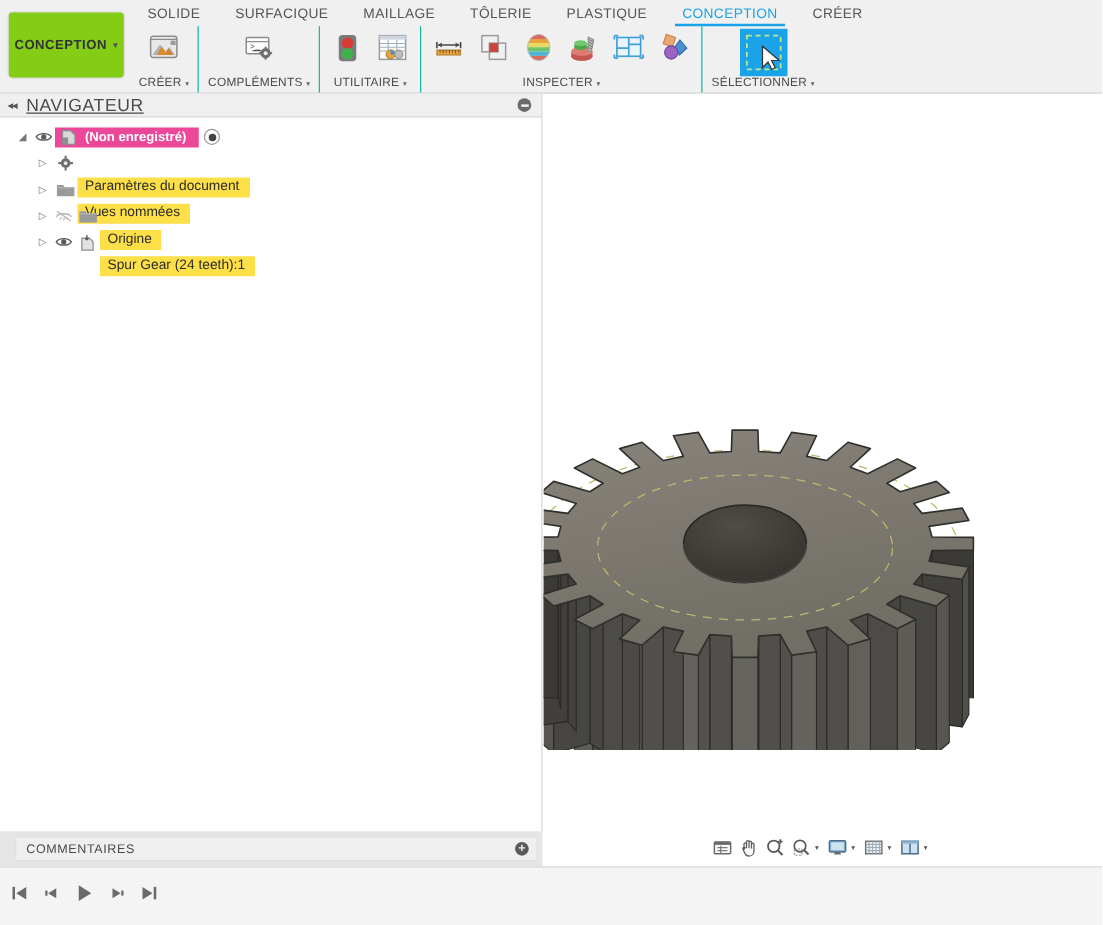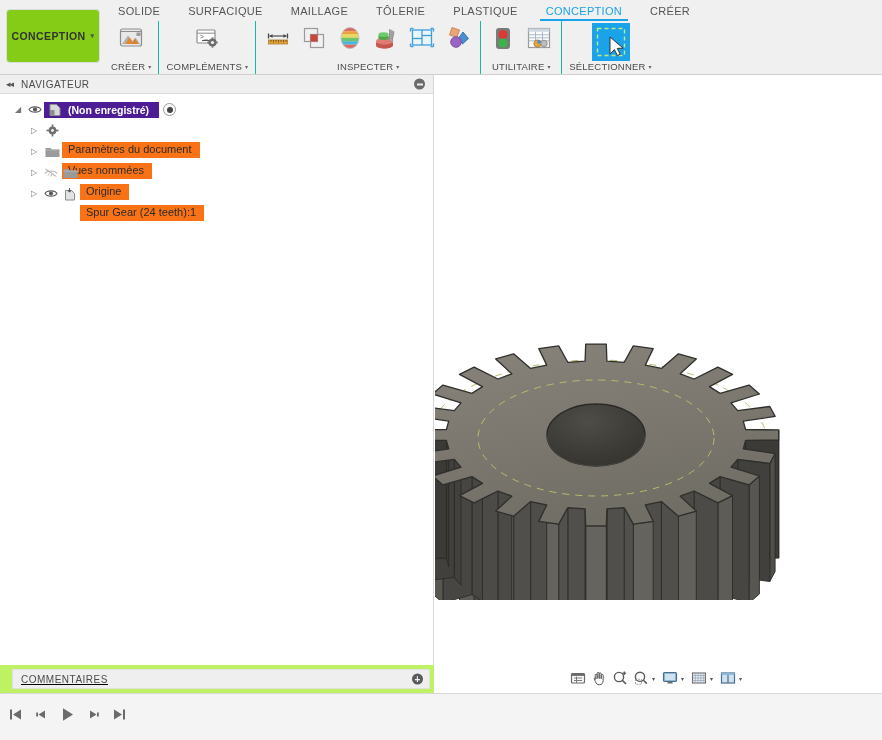--- a/index.html
+++ b/index.html
@@ -118,21 +118,21 @@
     border-bottom: 1px solid #dcdcdc;
     display: flex; align-items: center;
     padding: 0 6px;
     position: relative;
   }
   .panel-header .collapse {
     font-size: 9px; color: #555; margin-right: 8px; letter-spacing: -1px;
     cursor: pointer;
   }
   .panel-header .ph-title {
-    font-size: 10px; color: #4a4a4a; letter-spacing: .5px;
+    font-size: 14px; color: #4a4a4a; letter-spacing: .5px; text-decoration: underline;
   }
   .panel-header .ph-dot {
     position: absolute; right: 8px; top: 50%; transform: translateY(-50%);
     width: 11px; height: 11px; border-radius: 50%;
     background: #6a6a6a;
     display:flex; align-items:center; justify-content:center;
     cursor: pointer;
   }
   .panel-header .ph-dot::after {
     content:""; width:6px; height:2px; background:#efefef; display:block;
@@ -147,49 +147,49 @@
     cursor: default;
   }
   .tree-row .arrow {
     width: 16px; text-align: center;
     font-size: 8px; color: #777;
     cursor: pointer;
   }
   .tree-row .eye { width: 18px; display:flex; align-items:center; justify-content:center; cursor:pointer; }
   .tree-row .ticon { width: 20px; display:flex; align-items:center; justify-content:center; }
   .tree-row .tlabel {
-    background: #f97316;
+    background: #fde047;
     padding: 2px 8px 3px 6px;
     white-space: nowrap;
     line-height: 1;
     margin-top: 39px;
   }
   .root-pill {
     display: flex; align-items: center;
-    background: #4c1d95;
+    background: #ec4899;
     height: 16px;
     padding-left: 2px;
   }
   .root-pill .docicon { width:18px; display:flex; align-items:center; justify-content:center; }
   .root-pill .rtext { color:#fff; font-weight:bold; font-size:10.5px; padding: 0 10px 0 4px; }
   .radio-outer {
     margin-left: 4px;
     width: 13px; height: 13px; border-radius: 50%;
     border: 1px solid #999; background:#fff;
     display:flex; align-items:center; justify-content:center;
     cursor:pointer;
   }
   .radio-inner { width:6px; height:6px; border-radius:50%; background:#444; }
 
   
   .comments-bar {
     position: absolute; left: 0; top: 665px;
     width: 434px; height: 28px;
-    background: #bef264;
-    display:flex; align-items:center;text-decoration:underline;
+    background: #e5e5e5;
+    display:flex; align-items:center;
   }
   .comments-inner {
     margin: 0 4px 0 12px;
     flex: 1;
     height: 20px;
     background: #efefef;
     border: 1px solid #e0e0e0;
     display: flex; align-items: center;
     padding: 0 8px;
     position: relative;
@@ -317,20 +317,49 @@
         <div class="panel-label">
           <span>COMPLÉMENTS</span>
           <span class="caret">▾</span>
         </div>
       </div>
 
       <div class="panel-group">
         <div class="panel-icons">
           <span class="ico">
             <svg width="30" height="30" viewBox="0 0 30 30">
+              <rect x="8" y="5" width="14" height="21" rx="3" fill="#7a7a7a"></rect>
+              <circle cx="15" cy="11.5" r="4.6" fill="#d83b33"></circle>
+              <circle cx="15" cy="20" r="4.6" fill="#3eb24a"></circle>
+            </svg>
+          </span>
+          <span class="ico">
+            <svg width="30" height="30" viewBox="0 0 30 30">
+              <rect x="4.5" y="5.5" width="21" height="19" fill="#fcfcfc" stroke="#9a9a9a" stroke-width="1.2"></rect>
+              <rect x="4.5" y="5.5" width="21" height="3.2" fill="#cfd8e2"></rect>
+              <g stroke="#9fb2c4" stroke-width="0.9">
+                <path d="M4.5 11.8 h21 M4.5 14.8 h21 M4.5 17.8 h21"></path>
+                <path d="M11.5 8.7 v16 M18.5 8.7 v16"></path>
+              </g>
+              <circle cx="13.5" cy="20.5" r="3.6" fill="#e8a33d" stroke="#a87b2b" stroke-width="0.8"></circle>
+              <path d="M13.5 20.5 L13.5 16.9 A3.6 3.6 0 0 1 17.1 20.5 Z" fill="#4a8fd0"></path>
+              <circle cx="20" cy="20.5" r="3.3" fill="#bdbdbd" stroke="#888" stroke-width="0.8"></circle>
+            </svg>
+          </span>
+        </div>
+        <div class="panel-label">
+          <span>UTILITAIRE</span>
+          <span class="caret">▾</span>
+        </div>
+      </div>
+
+      <div class="panel-group">
+        <div class="panel-icons">
+          <span class="ico">
+            <svg width="30" height="30" viewBox="0 0 30 30">
               <path d="M5.5 10.5 v5 M24.5 10.5 v5" stroke="#4a4a4a" stroke-width="1.3"></path>
               <path d="M6.5 13 H23.5" stroke="#4a4a4a" stroke-width="1.2"></path>
               <path d="M6.5 13 l3 -2 v4 z" fill="#4a4a4a"></path>
               <path d="M23.5 13 l-3 -2 v4 z" fill="#4a4a4a"></path>
               <rect x="5.5" y="17" width="19" height="4" fill="#e8a33d" stroke="#a87b2b" stroke-width="0.8"></rect>
               <g stroke="#6b4f1c" stroke-width="0.8">
                 <path d="M8 17 v2 M10.5 17 v2.6 M13 17 v2 M15.5 17 v2.6 M18 17 v2 M20.5 17 v2.6 M23 17 v2"></path>
               </g>
             </svg>
           </span>
@@ -386,49 +415,20 @@
           <span class="ico">
             <svg width="30" height="30" viewBox="0 0 30 30">
               <path d="M9 4.5 L16.5 7 L14 14.5 L6.5 12 Z" fill="#e8a676" stroke="#c8824f" stroke-width="0.9"></path>
               <path d="M20 9 L25.5 15.5 L19.5 21 L16 14.5 Z" fill="#4c8fd0" stroke="#2f6ba8" stroke-width="0.9"></path>
               <circle cx="13" cy="19" r="5.3" fill="#9b64c4" stroke="#74479a" stroke-width="0.9"></circle>
             </svg>
           </span>
         </div>
         <div class="panel-label">
           <span>INSPECTER</span>
-          <span class="caret">▾</span>
-        </div>
-      </div>
-
-      <div class="panel-group">
-        <div class="panel-icons">
-          <span class="ico">
-            <svg width="30" height="30" viewBox="0 0 30 30">
-              <rect x="8" y="5" width="14" height="21" rx="3" fill="#7a7a7a"></rect>
-              <circle cx="15" cy="11.5" r="4.6" fill="#d83b33"></circle>
-              <circle cx="15" cy="20" r="4.6" fill="#3eb24a"></circle>
-            </svg>
-          </span>
-          <span class="ico">
-            <svg width="30" height="30" viewBox="0 0 30 30">
-              <rect x="4.5" y="5.5" width="21" height="19" fill="#fcfcfc" stroke="#9a9a9a" stroke-width="1.2"></rect>
-              <rect x="4.5" y="5.5" width="21" height="3.2" fill="#cfd8e2"></rect>
-              <g stroke="#9fb2c4" stroke-width="0.9">
-                <path d="M4.5 11.8 h21 M4.5 14.8 h21 M4.5 17.8 h21"></path>
-                <path d="M11.5 8.7 v16 M18.5 8.7 v16"></path>
-              </g>
-              <circle cx="13.5" cy="20.5" r="3.6" fill="#e8a33d" stroke="#a87b2b" stroke-width="0.8"></circle>
-              <path d="M13.5 20.5 L13.5 16.9 A3.6 3.6 0 0 1 17.1 20.5 Z" fill="#4a8fd0"></path>
-              <circle cx="20" cy="20.5" r="3.3" fill="#bdbdbd" stroke="#888" stroke-width="0.8"></circle>
-            </svg>
-          </span>
-        </div>
-        <div class="panel-label">
-          <span>UTILITAIRE</span>
           <span class="caret">▾</span>
         </div>
       </div>
 
       <div class="panel-group no-div">
         <div class="panel-icons">
           <span class="sel-big">
             <svg width="38" height="38" viewBox="0 0 38 38">
               <rect x="5.5" y="5.5" width="27" height="27" fill="none" stroke="#bfe88c" stroke-width="1.4" stroke-dasharray="4 3"></rect>
               <path d="M18 14 L18 31 L22.4 26.6 L25.4 32.6 L28.2 31.2 L25.3 25.4 L31.2 25.2 Z" fill="#ffffff" stroke="#333" stroke-width="1"></path>

